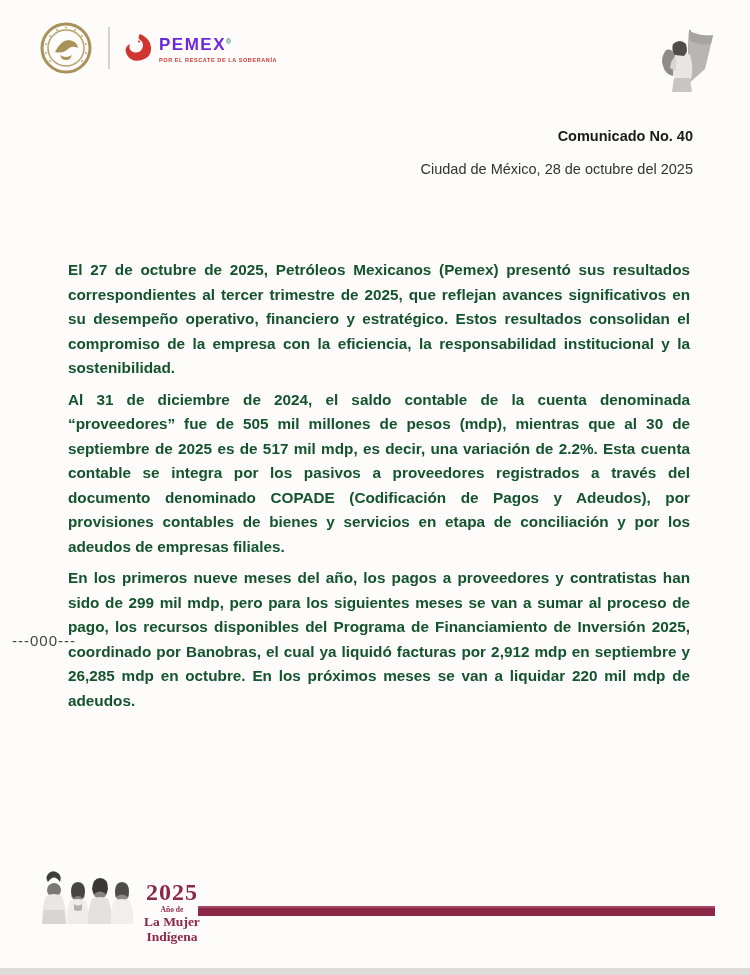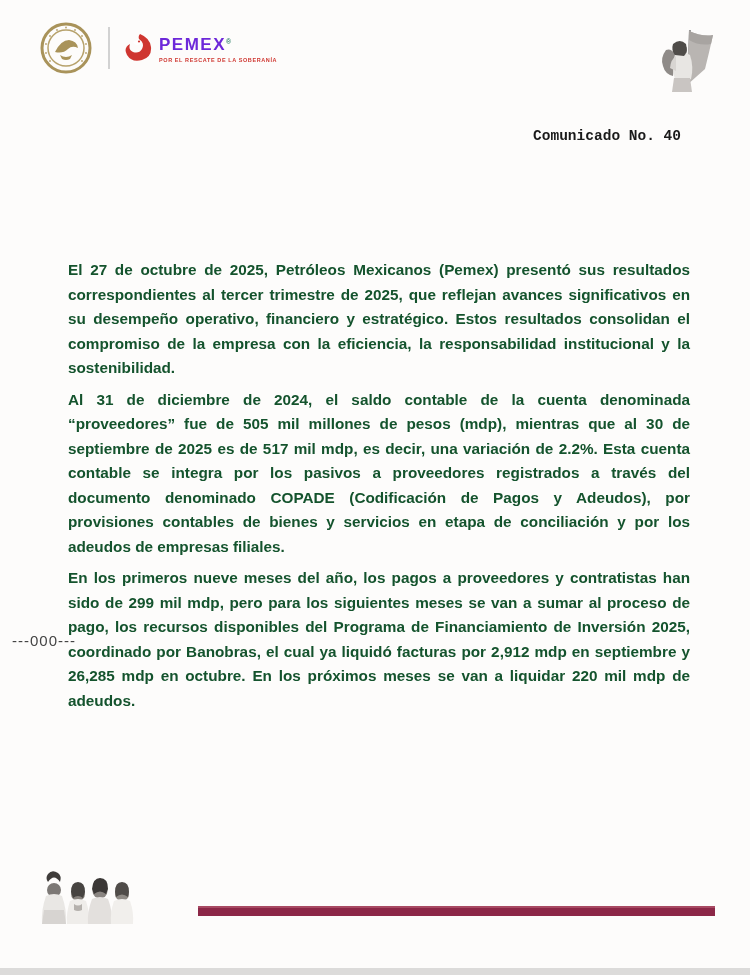--- a/index.html
+++ b/index.html
@@ -20,21 +20,21 @@
   .logo-divider{width:2px;height:42px;background:#d2d2d2;margin:0 14px 0 16px;}
   .pemex{display:flex;align-items:flex-start;}
   .pemex-eagle{width:30px;height:32px;margin-right:5px;}
   .pemex-wordwrap{display:flex;flex-direction:column;margin-top:4px;}
   .pemex-word{color:#6d28d9;font-weight:bold;font-size:17px;letter-spacing:1.5px;line-height:1;}
   .pemex-reg{font-size:7px;vertical-align:super;color:#00664a;}
   .pemex-tagline{color:#cf3630;font-size:5.5px;font-weight:bold;letter-spacing:.6px;margin-top:3px;}
   .flag-emblem{position:absolute;top:22px;right:30px;width:78px;height:78px;}
 
   
-  .meta{position:absolute;top:128px;right:69px;text-align:right;font-family:Liberation Mono, monospace;}
+  .meta{position:absolute;top:128px;right:57px;text-align:right;}
   .comunicado{font-weight:bold;font-size:14.5px;color:#1a1a1a;}
   .dateline{font-size:14.5px;color:#333;margin-top:17px;}
 
   
   .title{
     position:absolute;top:208px;left:60px;right:55px;text-align:center;
     font-family:"Liberation Serif", serif;font-weight:bold;font-size:18px;color:#111;
   }
 
   
@@ -112,20 +112,21 @@
       <circle cx="38" cy="28" r="7" fill="#6e6a67"></circle>
       <path d="M33 33 q-4 14 0 24 q8 5 16 0 q3 -12 -1 -24 q-7 -5 -15 0 z" fill="#e8e6e3"></path>
       <path d="M34 34 q-5 3 -6 12 l6 3 z" fill="#d8d5d2"></path>
       <path d="M31 22 q7 -6 13 0 q2 8 -2 12 l-9 -1 q-4 -5 -2 -11 z" fill="#4f4c49"></path>
       <path d="M32 56 l16 0 l2 14 l-20 0 z" fill="#c9c5c2"></path>
     </svg>
   </span>
 
   <div class="meta">
     <div class="comunicado">Comunicado No. 40</div>
+    <div class="dateline">Ciudad de México, 28 de octubre del 2025</div>
   </div>
 
 
   <div class="bodytext">
     <p>El 27 de octubre de 2025, Petróleos Mexicanos (Pemex) presentó sus resultados correspondientes al tercer trimestre de 2025, que reflejan avances significativos en su desempeño operativo, financiero y estratégico. Estos resultados consolidan el compromiso de la empresa con la eficiencia, la responsabilidad institucional y la sostenibilidad.</p>
     <p>Al 31 de diciembre de 2024, el saldo contable de la cuenta denominada “proveedores” fue de 505 mil millones de pesos (mdp), mientras que al 30 de septiembre de 2025 es de 517 mil mdp, es decir, una variación de 2.2%. Esta cuenta contable se integra por los pasivos a proveedores registrados a través del documento denominado COPADE (Codificación de Pagos y Adeudos), por provisiones contables de bienes y servicios en etapa de conciliación y por los adeudos de empresas filiales.</p>
     <p>En los primeros nueve meses del año, los pagos a proveedores y contratistas han sido de 299 mil mdp, pero para los siguientes meses se van a sumar al proceso de pago, los recursos disponibles del Programa de Financiamiento de Inversión 2025, coordinado por Banobras, el cual ya liquidó facturas por 2,912 mdp en septiembre y 26,285 mdp en octubre. En los próximos meses se van a liquidar 220 mil mdp de adeudos.</p>
   </div>
 
   <div class="separator">---000---</div>
@@ -146,17 +147,23 @@
 
         <circle cx="62" cy="23" r="7.5" fill="#8a8581"></circle>
         <path d="M54 21 q1 -11 8 -11 q8 0 8 11 l-2 5 q-6 -5 -12 0 z" fill="#3b3836"></path>
         <path d="M54 31 q8 -4 16 0 q5 13 4 25 l-24 0 q-1 -12 4 -25 z" fill="#e3e0dd"></path>
 
         <circle cx="84" cy="26" r="7" fill="#908b86"></circle>
         <path d="M77 24 q0 -10 7 -10 q7 0 7 10 l-1 5 q-6 -5 -12 0 z" fill="#504c49"></path>
         <path d="M76 33 q8 -4 16 0 q4 11 3 23 l-22 0 q-1 -12 3 -23 z" fill="#f1efec"></path>
       </svg>
     </span>
+    <div class="year-block">
+      <div class="year-big">2025</div>
+      <div class="year-sub1">Año de</div>
+      <div class="year-sub2">La Mujer</div>
+      <div class="year-sub3">Indígena</div>
+    </div>
   </div>
   <div class="footer-bar"></div>
   <div class="bottom-strip"></div>
 
 </div>
 
 </body></html>

